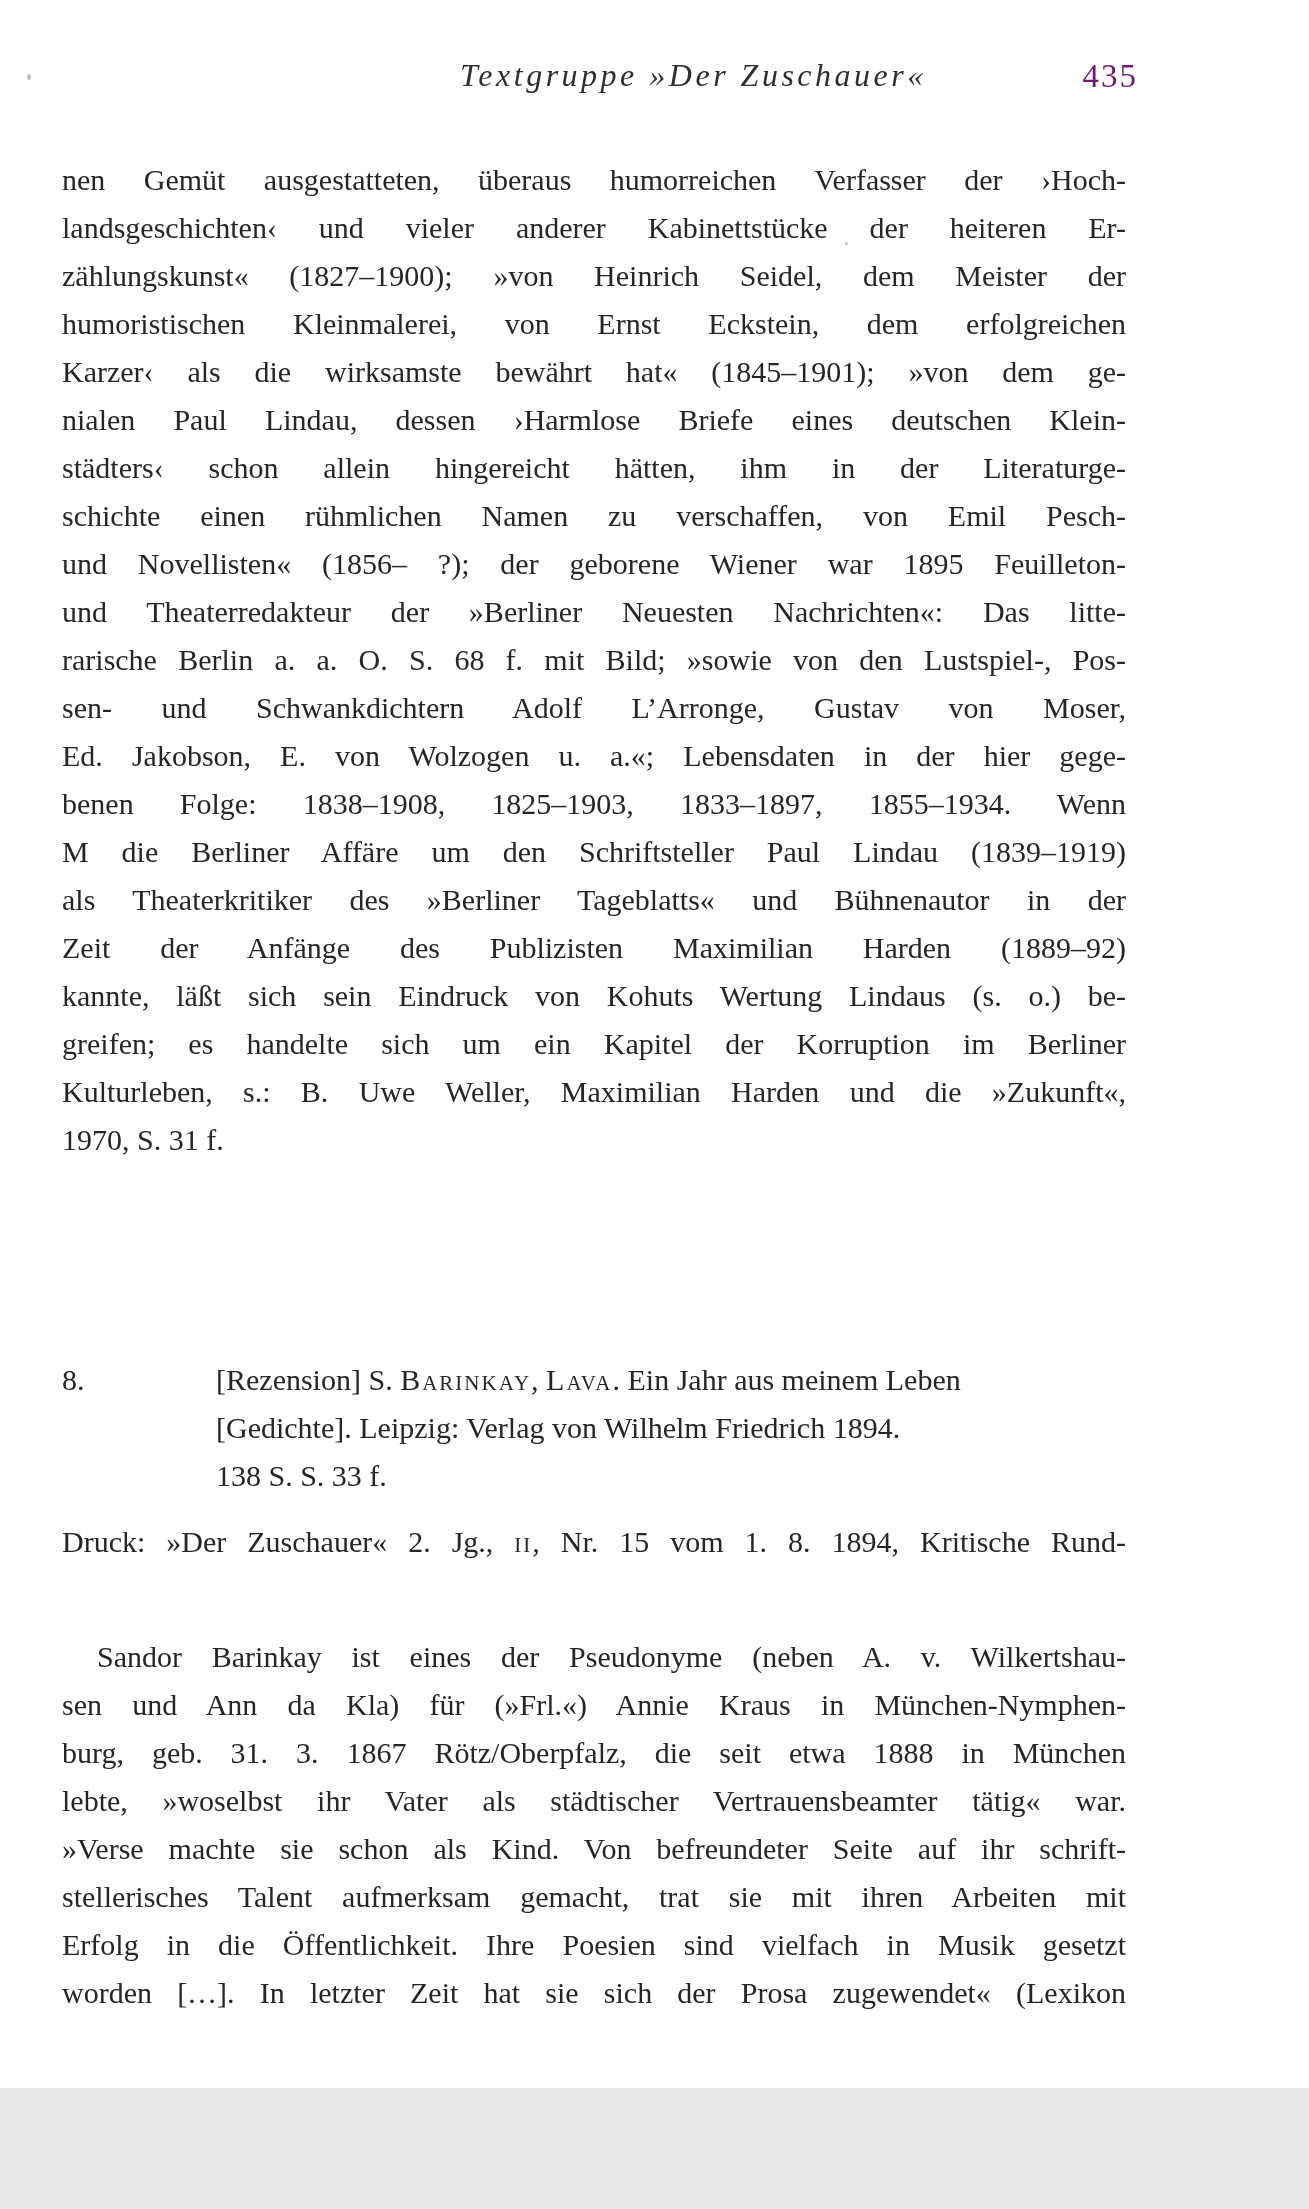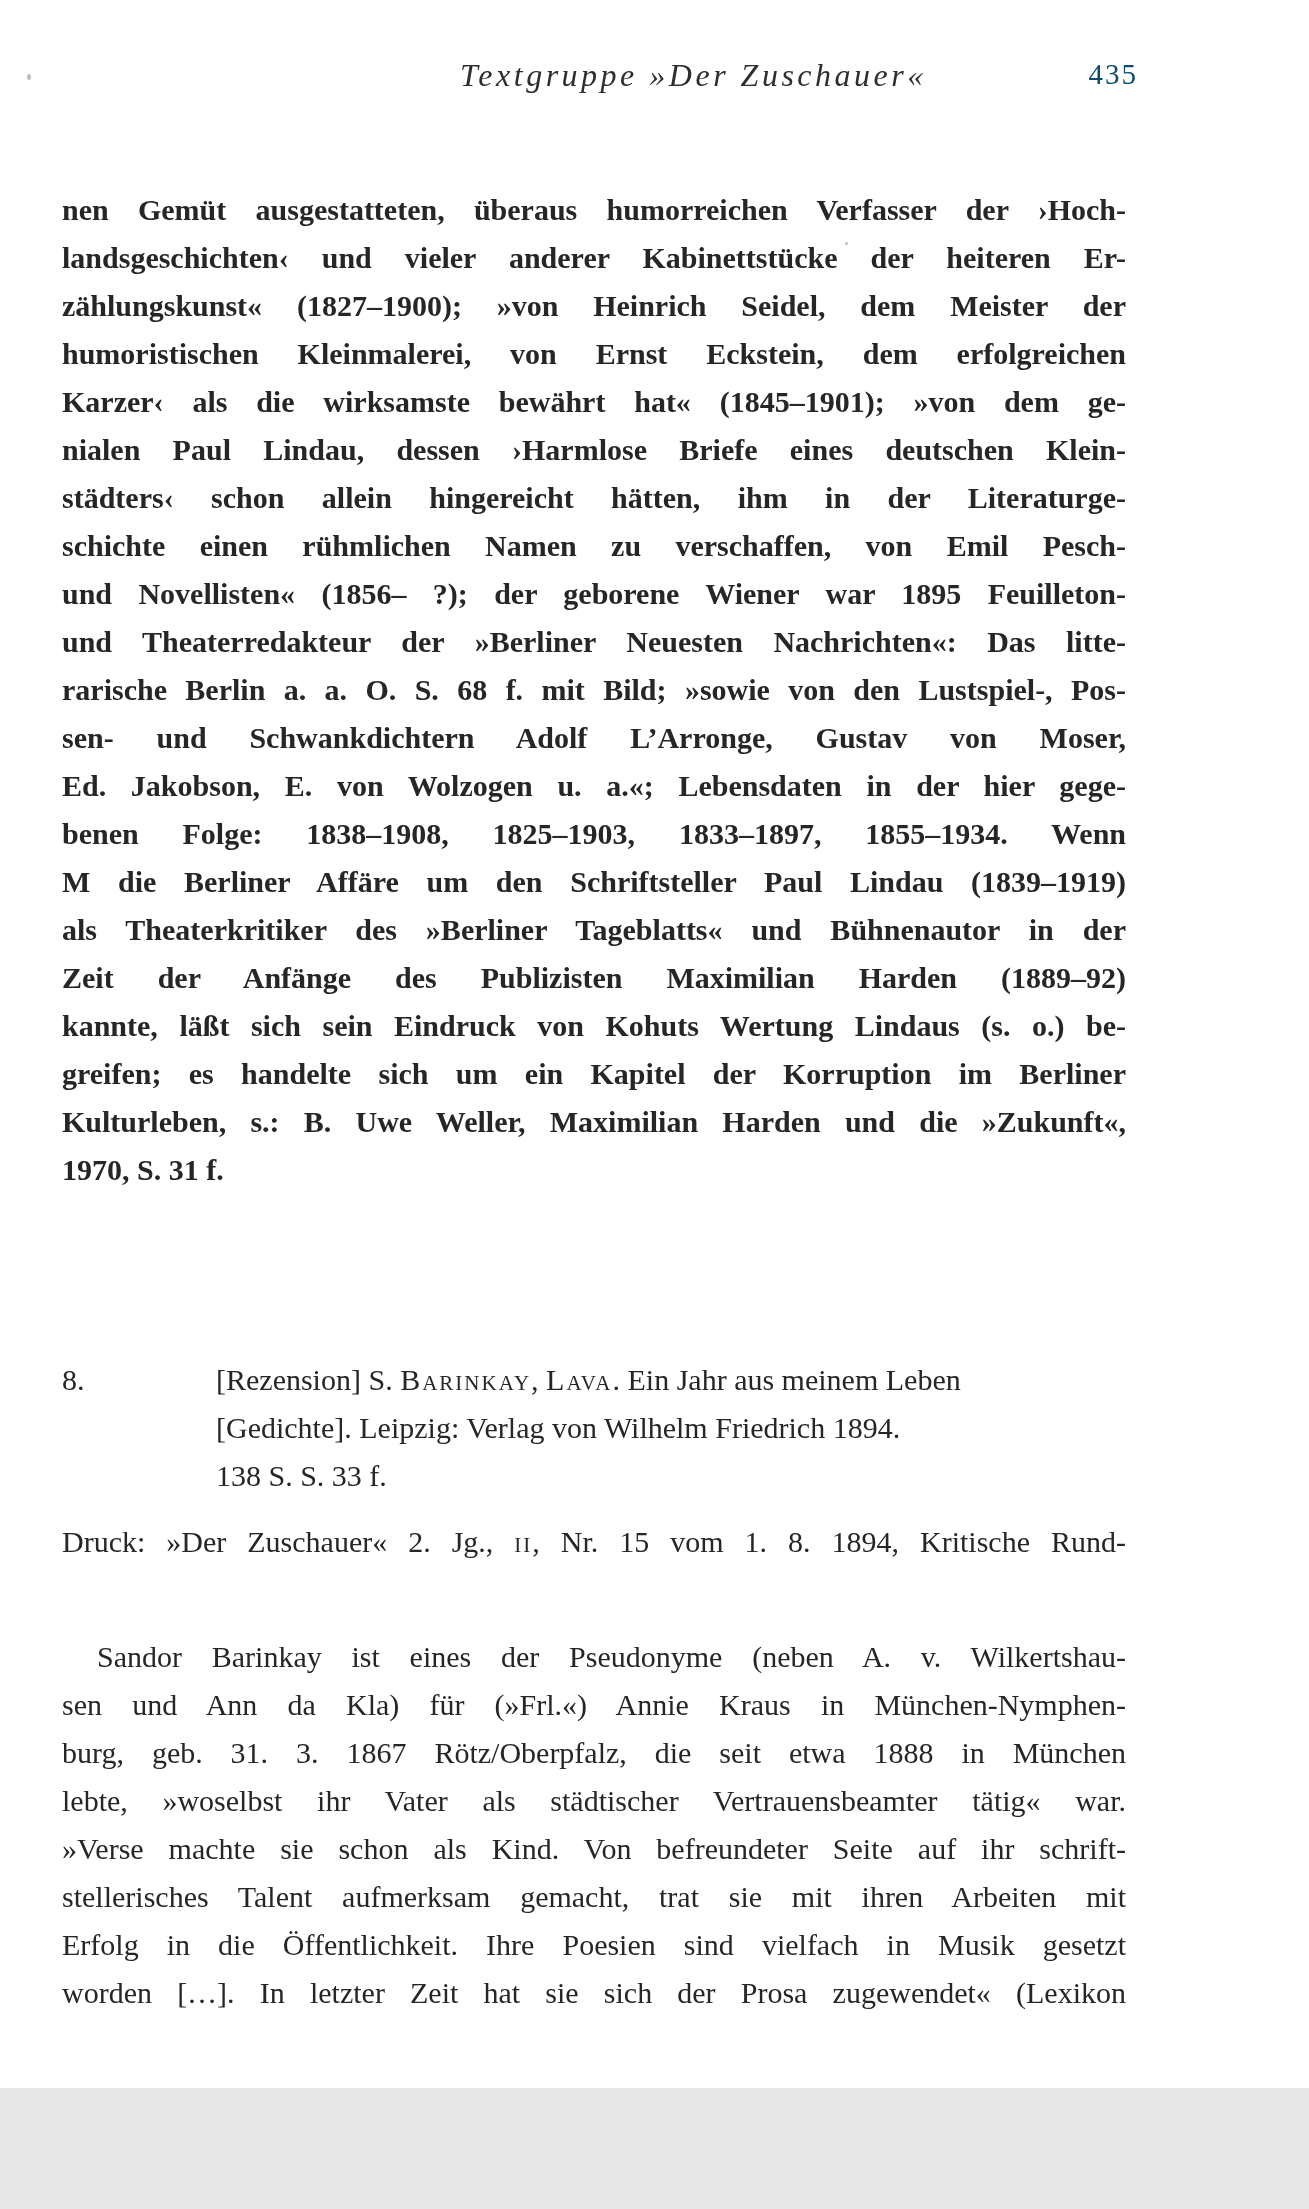--- a/index.html
+++ b/index.html
@@ -34,32 +34,32 @@
     font-style: italic;
     font-size: 32px;
     letter-spacing: 3.5px;
     white-space: nowrap;
     color: #2e2e2e;
   }
   .page-number {
     position: absolute;
     right: -12px;
     top: 1px;
-    font-size: 29px;
+    font-size: 33px;
     letter-spacing: 2px;
-    color: #0c4a6e;
+    color: #701a75;
   }
   .para {
     position: absolute;
     left: 0;
     width: 100%;
     font-size: 30px;
     line-height: 48px;
   }
-  .para1 { top: 186px; font-weight: bold; }
+  .para1 { top: 156px; }
   .entry8 { top: 1356px; }
   .druck  { top: 1518px; }
   .para2  { top: 1633px; }
   .tl { display: block; min-height: 48px; }
   .jl { text-align: justify; text-align-last: justify; }
   .ll { text-align: left; text-align-last: auto; }
   .indent { text-indent: 35px; }
   .sc { font-variant: small-caps; letter-spacing: 2px; }
   .entry-number { position: absolute; left: 0; top: 0; }
   .entry-content { margin-left: 154px; }

